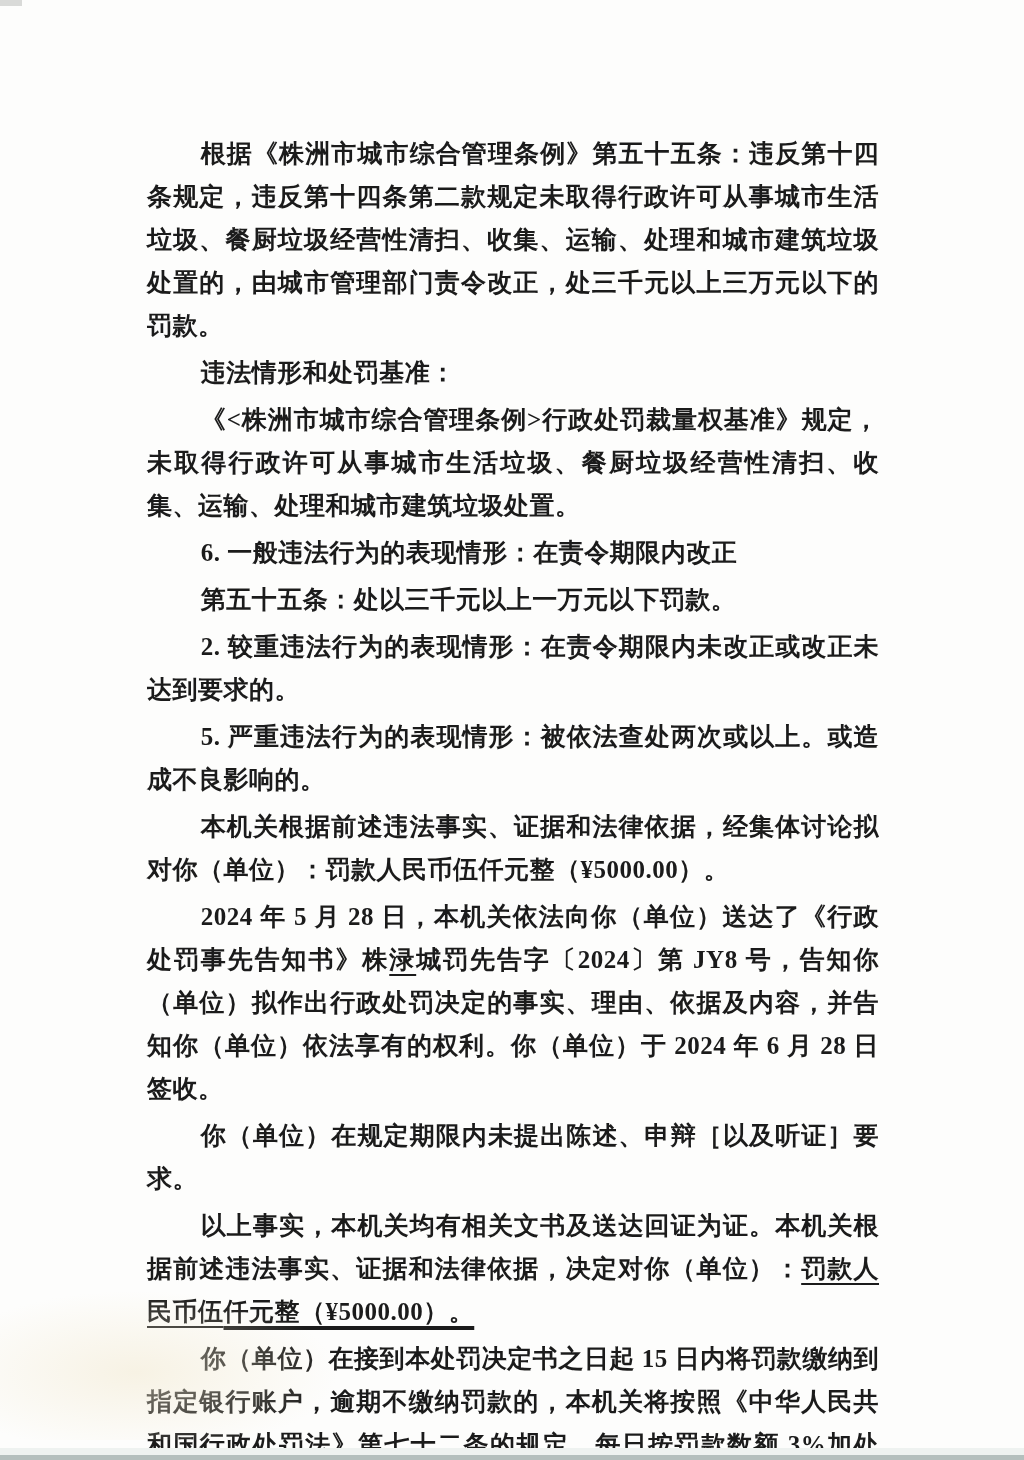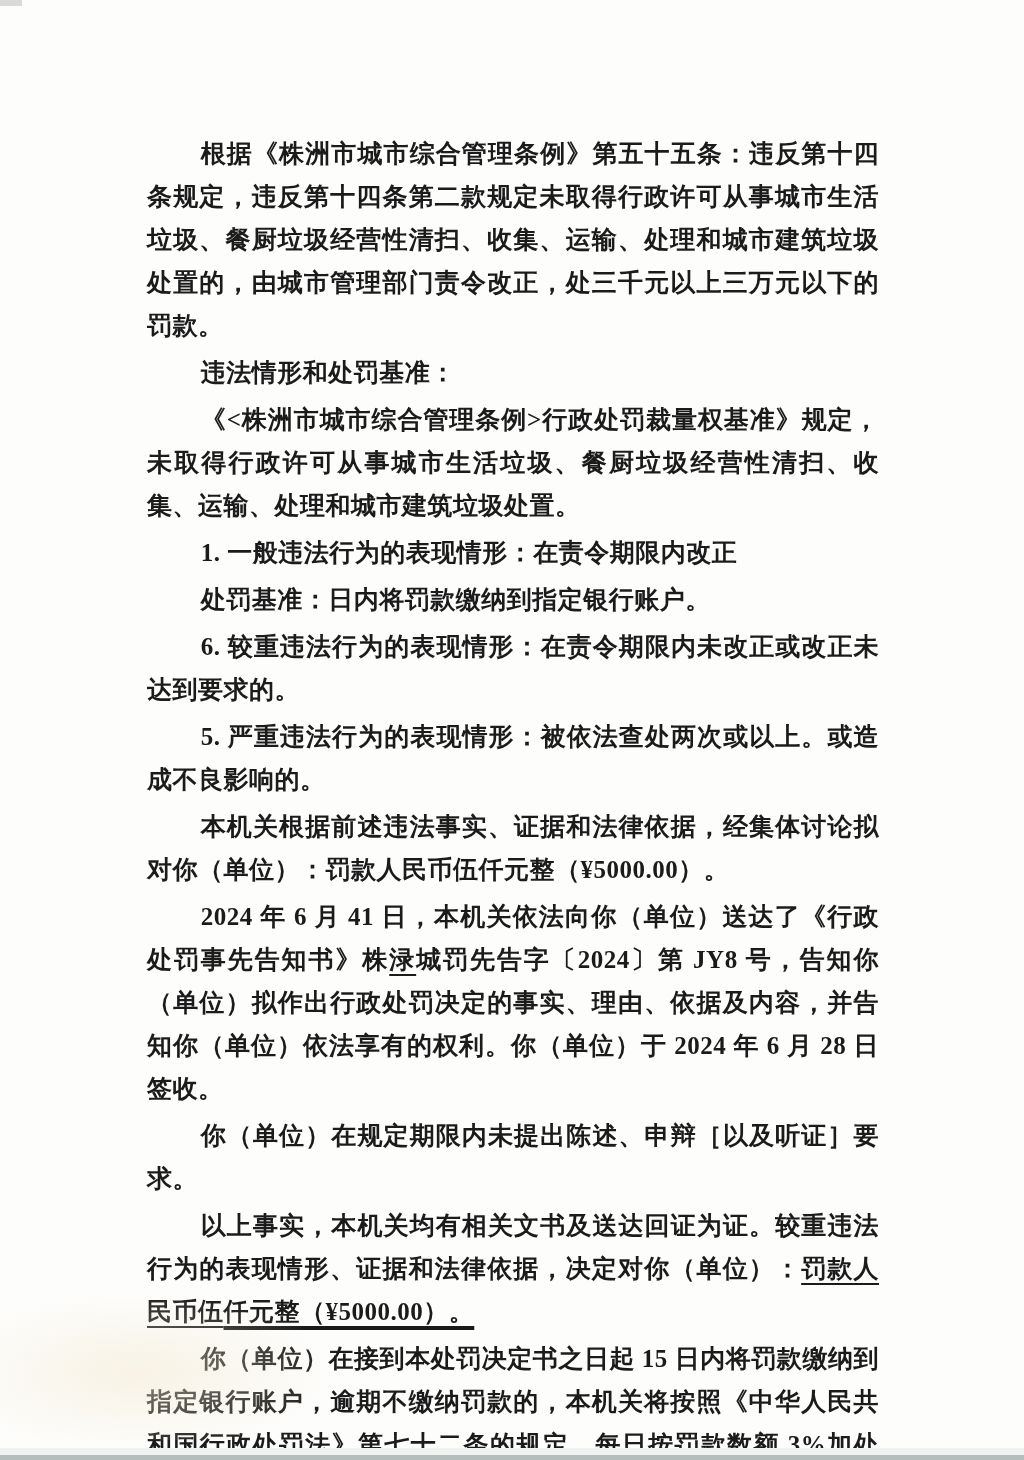--- a/index.html
+++ b/index.html
@@ -66,37 +66,37 @@
   <div class="corner-mark"></div>
 
   <div class="text-block">
 
     <p class="para"><span>根据《株洲市城市综合管理条例》第五十五条：违反第十四条规定，违反第十四条第二款规定未取得行政许可从事城市生活垃圾、餐厨垃圾经营性清扫、收集、运输、处理和城市建筑垃圾处置的，由城市管理部门责令改正，处三千元以上三万元以下的罚款。</span></p>
 
     <p class="para"><span>违法情形和处罚基准：</span></p>
 
     <p class="para"><span>《&lt;株洲市城市综合管理条例&gt;行政处罚裁量权基准》规定，未取得行政许可从事城市生活垃圾、餐厨垃圾经营性清扫、收集、运输、处理和城市建筑垃圾处置。</span></p>
 
-    <p class="para"><span>1. 一般违法行为的表现情形：在责令期限内改正</span></p>
+    <p class="para"><span>6. 一般违法行为的表现情形：在责令期限内改正</span></p>
 
-    <p class="para"><span>处罚基准：日内将罚款缴纳到指定银行账户。</span></p>
+    <p class="para"><span>第五十五条：处以三千元以上一万元以下罚款。</span></p>
 
-    <p class="para"><span>6. 较重违法行为的表现情形：在责令期限内未改正或改正未达到要求的。</span></p>
+    <p class="para"><span>2. 较重违法行为的表现情形：在责令期限内未改正或改正未达到要求的。</span></p>
 
 
     <p class="para"><span>5. 严重违法行为的表现情形：被依法查处两次或以上。或造成不良影响的。</span></p>
 
 
     <p class="para"><span>本机关根据前述违法事实、证据和法律依据，经集体讨论拟对你（单位）：罚款人民币伍仟元整（¥5000.00）。</span></p>
 
-    <p class="para"><span>2024 年 6 月 41 日，本机关依法向你（单位）送达了《行政处罚事先告知书》株</span><span class="u">渌</span><span>城罚先告字〔2024〕第 JY8 号，告知你（单位）拟作出行政处罚决定的事实、理由、依据及内容，并告知你（单位）依法享有的权利。你（单位）于 2024 年 6 月 28 日签收。</span></p>
+    <p class="para"><span>2024 年 5 月 28 日，本机关依法向你（单位）送达了《行政处罚事先告知书》株</span><span class="u">渌</span><span>城罚先告字〔2024〕第 JY8 号，告知你（单位）拟作出行政处罚决定的事实、理由、依据及内容，并告知你（单位）依法享有的权利。你（单位）于 2024 年 6 月 28 日签收。</span></p>
 
     <p class="para"><span>你（单位）在规定期限内未提出陈述、申辩［以及听证］要求。</span></p>
 
-    <p class="para"><span>以上事实，本机关均有相关文书及送达回证为证。较重违法行为的表现情形、证据和法律依据，决定对你（单位）：</span><span class="u">罚款人民币伍</span><span class="u u-thick">仟元整（¥5000.00）。</span></p>
+    <p class="para"><span>以上事实，本机关均有相关文书及送达回证为证。本机关根据前述违法事实、证据和法律依据，决定对你（单位）：</span><span class="u">罚款人民币伍</span><span class="u u-thick">仟元整（¥5000.00）。</span></p>
 
     <p class="para"><span>你（单位）在接到本处罚决定书之日起 15 日内将罚款缴纳到指定银行账户，逾期不缴纳罚款的，本机关将按照《中华人民共和国行政处罚法》第七十二条的规定，每日按罚款数额 3%加处罚款；你（单</span></p>
 
   </div>
 
   <div class="paper-stain"></div>
   <div class="bottom-strip-light"></div>
   <div class="bottom-strip-dark"></div>
 
 </div>

